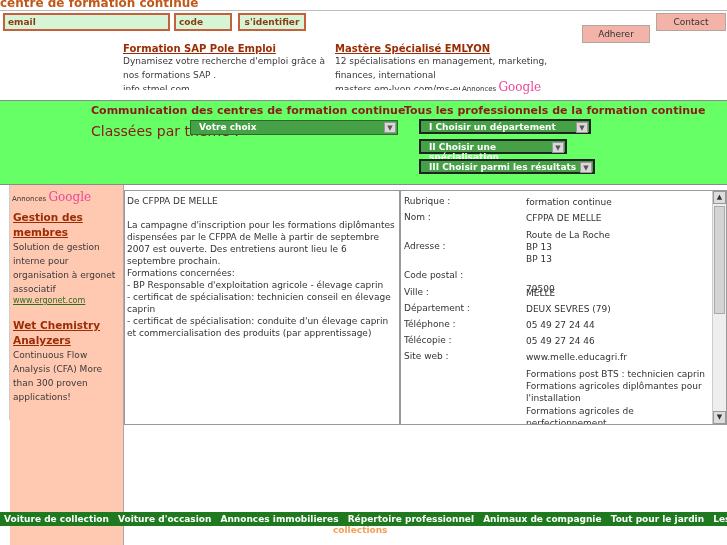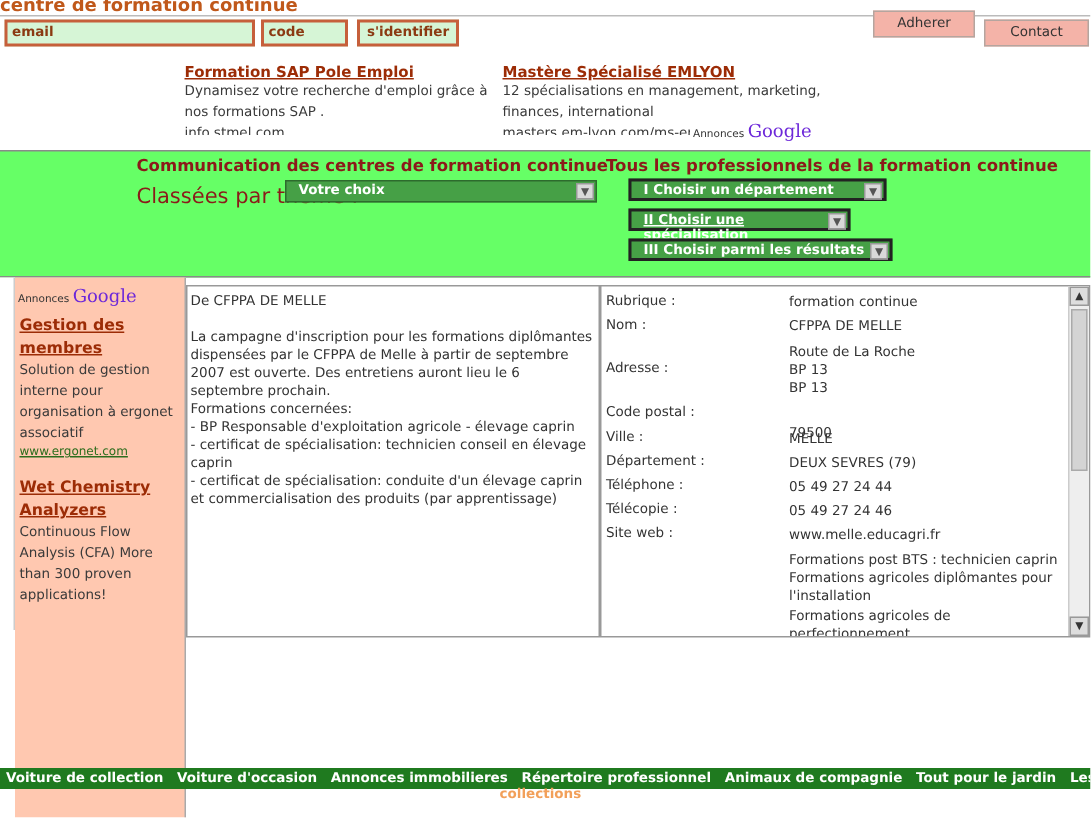--- a/index.html
+++ b/index.html
@@ -11,21 +11,21 @@
   
   .site-title { left: 0; top: -4px; color: #c0581a; font-weight: bold; font-size: 12px; white-space: nowrap; }
   .topline { left: 0; top: 10px; width: 727px; height: 1px; background: #bbb; }
   .field { height: 18px; border: 2px solid #c65f3b; background: #d6f5d6; color: #8b3a12; font-weight: bold; font-size: 9px; padding: 2px 3px; }
   .btn-orange { height: 18px; background: #f4b3a8; border: 1px solid #b5a59f; color: #333; font-size: 9px; text-align: center; line-height: 16px; }
 
   .ad-title { color: #9c2c06; font-weight: bold; font-size: 10px; text-decoration: underline; }
   .ad-text { color: #3a3a3a; font-size: 9px; line-height: 14px; }
   .ad-url { color: #2e6e1e; font-size: 9px; }
   .google-tag { font-size: 7px; color: #333; white-space: nowrap; }
-  .google-tag b { font-size: 12px; font-weight: normal; font-family: "DejaVu Serif", serif; color: #6d28d9; }
+  .google-tag b { font-size: 12px; font-weight: normal; font-family: "DejaVu Serif", serif; color: #ec4899; }
 
   
   .green-band { left: 0; top: 100px; width: 727px; height: 85px; background: #66ff66; border-top: 1px solid #8a8a8a; border-bottom: 1px solid #8a8a8a; }
   .band-title { color: #8b1a1a; font-weight: bold; font-size: 11px; }
   .band-label { color: #8b1a1a; font-size: 14px; }
   .select { height: 15px; background: #46a046; color: #fff; font-weight: bold; font-size: 9px; padding: 1px 8px; border: 1px solid #2d6b2d; position: absolute; }
   .select .arrow { position: absolute; right: 1px; top: 1px; width: 12px; height: 11px; background: #d9d9d9; border: 1px solid #999; color: #555; font-size: 7px; text-align: center; line-height: 10px; }
   .select-dark { border: 2px solid #222; }
 
   
@@ -51,21 +51,21 @@
 </style>
 </head>
 <body>
 
 <div class="abs site-title">centre de formation continue</div>
 <div class="abs topline"></div>
 
 <div class="abs field" style="left:3px;top:13px;width:167px;">email</div>
 <div class="abs field" style="left:174px;top:13px;width:58px;">code</div>
 <div class="abs field" style="left:238px;top:13px;width:68px;text-align:center;">s'identifier</div>
-<div class="abs btn-orange" style="left:582px;top:7px;width:68px;">Adherer</div>
+<div class="abs btn-orange" style="left:582px;top:25px;width:68px;">Adherer</div>
 <div class="abs btn-orange" style="left:656px;top:13px;width:70px;">Contact</div>
 
 <div class="abs" style="left:123px;top:43px;width:205px;">
   <div class="ad-title">Formation SAP Pole Emploi</div>
   <div class="ad-text">Dynamisez votre recherche d'emploi grâce à nos formations SAP .</div>
   <div class="ad-text" style="height:8px;overflow:hidden;">info.stmel.com</div>
 </div>
 <div class="abs" style="left:335px;top:43px;width:215px;">
   <div class="ad-title">Mastère Spécialisé EMLYON</div>
   <div class="ad-text">12 spécialisations en management, marketing, finances, international</div>
@@ -82,21 +82,21 @@
 <div class="select" style="left:190px;top:120px;width:208px;">
   <span>Votre choix</span>
   <span class="arrow">▼</span>
 </div>
 
 <div class="abs band-title" style="left:404px;top:104px;">Tous les professionnels de la formation continue</div>
 <div class="select select-dark" style="left:419px;top:119px;width:172px;">
   <span>I Choisir un département</span>
   <span class="arrow">▼</span>
 </div>
-<div class="select select-dark" style="left:419px;top:139px;width:148px;text-decoration:underline;">
+<div class="select select-dark" style="left:419px;top:139px;width:148px;">
   <span>II Choisir une spécialisation</span>
   <span class="arrow">▼</span>
 </div>
 <div class="select select-dark" style="left:419px;top:159px;width:176px;">
   <span>III Choisir parmi les résultats</span>
   <span class="arrow">▼</span>
 </div>
 
 <div class="abs left-edge"></div>
 <div class="abs left-col"></div>

